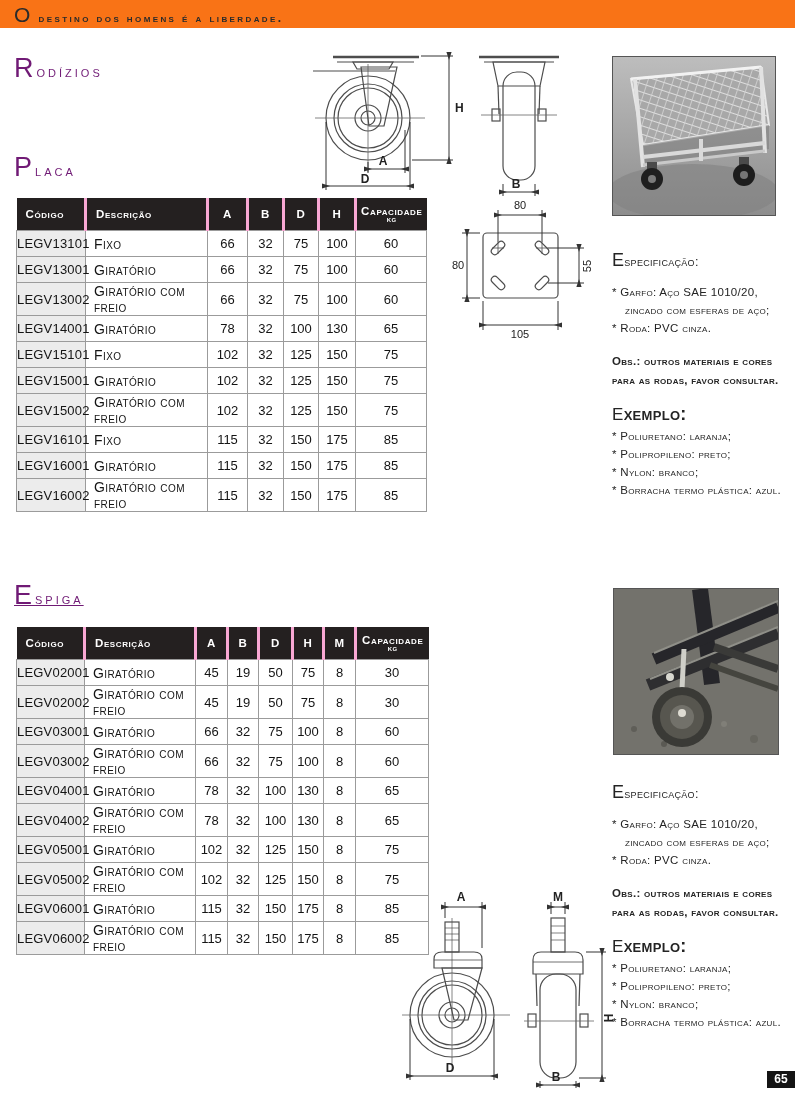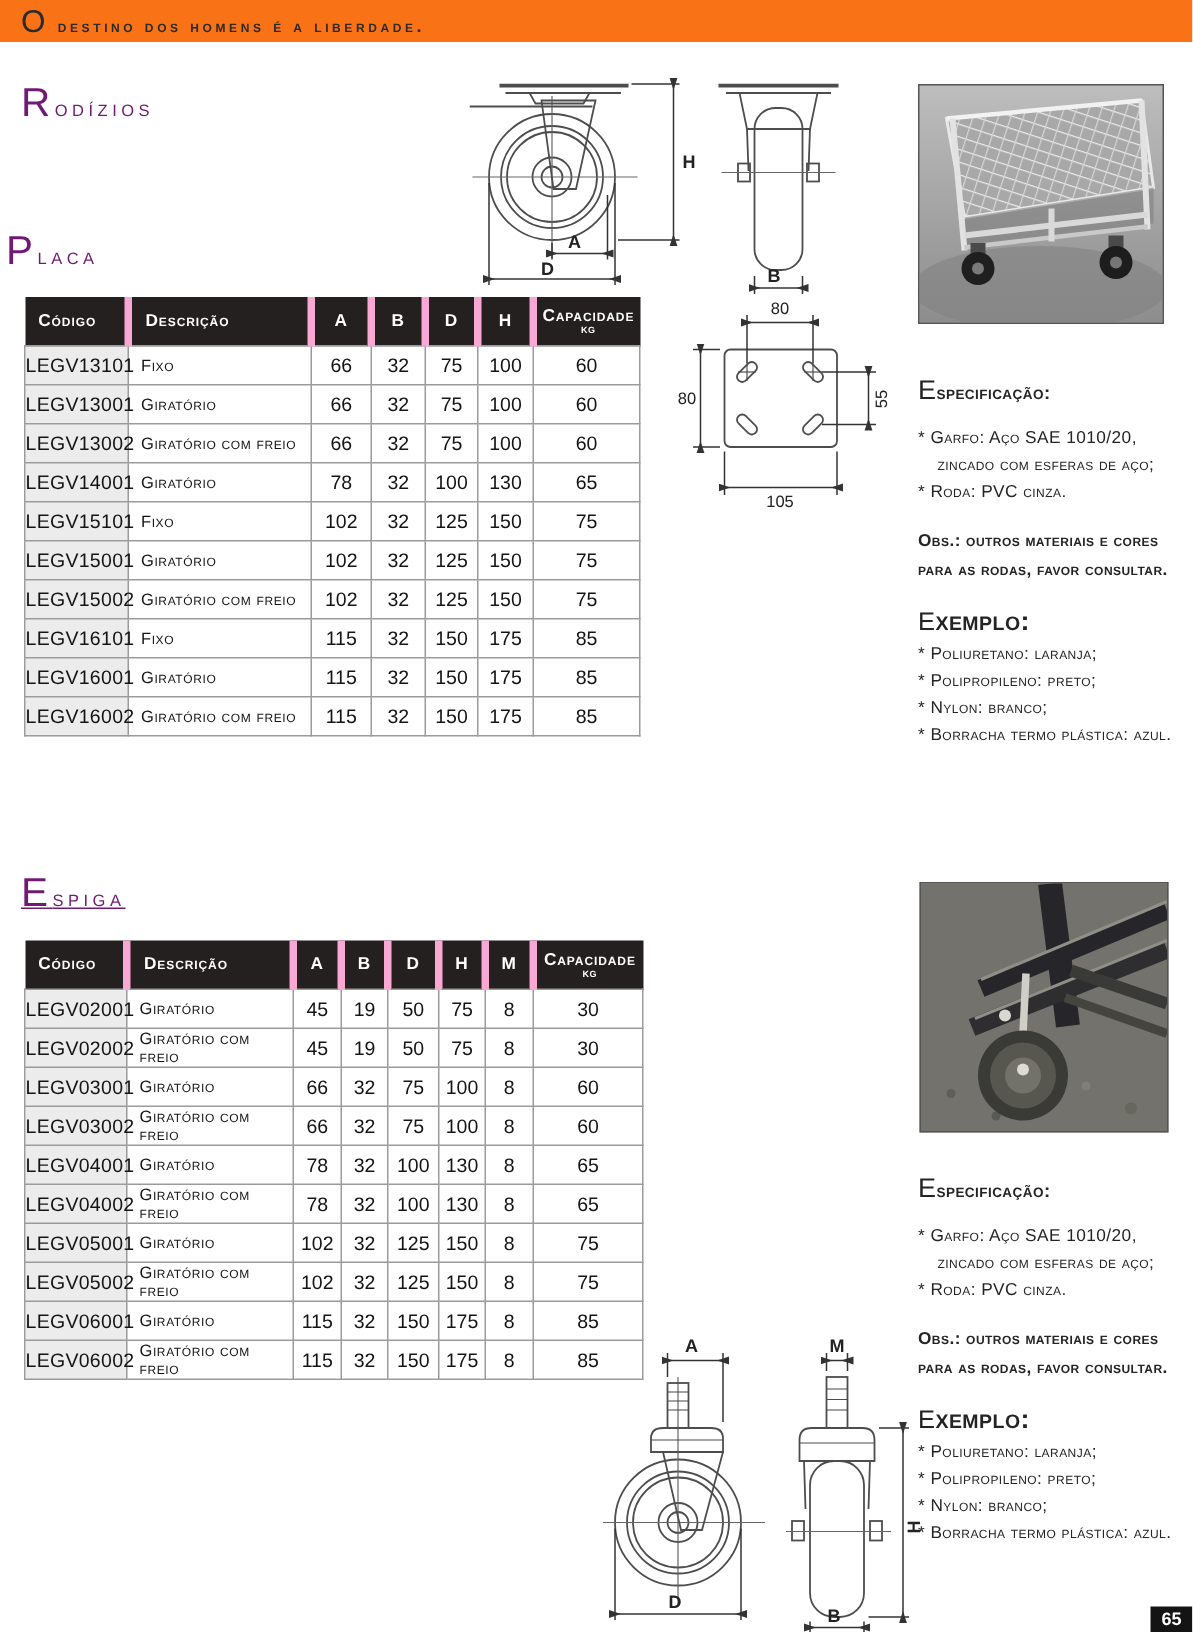--- a/index.html
+++ b/index.html
@@ -10,46 +10,46 @@
   .topbar{position:absolute;left:0;top:0;width:795px;height:28px;background:#f97316;padding-left:16px;}
   .motto{position:absolute;left:14px;top:3px;font-size:12px;font-weight:700;
          font-variant:small-caps;letter-spacing:2.4px;color:#2b2b2b;}
   .motto::first-letter{font-size:21px;font-weight:400;}
 
   
   .sec-title{position:absolute;font-size:15px;font-variant:small-caps;letter-spacing:3px;
              color:#701a75;font-weight:400;}
   .sec-title::first-letter{font-size:27px;}
   #title-rodizios{left:14px;top:53px;}
-  #title-placa{left:4px;top:152px;}
+  #title-placa{left:14px;top:152px;}
   #title-espiga{left:14px;top:580px;text-decoration:underline;}
 
   
   .tbl-wrap{position:absolute;}
   #placa-table-wrap{left:16px;top:198px;}
   #espiga-table-wrap{left:16px;top:627px;}
   table.spec-table{border-collapse:collapse;table-layout:fixed;}
   table.spec-table th{background:#242020;color:#fff;font-variant:small-caps;font-weight:700;
-      font-size:11.5px;letter-spacing:.6px;height:32px;border-left:5px solid #f9a8d4;
+      font-size:11.5px;letter-spacing:.6px;height:32px;border-left:3px solid #f9a8d4;
       text-align:center;padding:0;}
   table.spec-table th:first-child{border-left:none;text-align:left;padding-left:9px;}
   table.spec-table th.left{text-align:left;padding-left:9px;}
   table.spec-table th .sub{display:block;font-size:9px;letter-spacing:.5px;margin-top:-3px;}
   table.spec-table td{border:1px solid #9b9b9b;height:25px;text-align:center;
       font-size:13px;color:#141414;padding:0;background:#fff;}
   table.spec-table td.code{background:#ececec;font-size:13px;letter-spacing:.2px;}
   table.spec-table td.desc{text-align:left;padding-left:8px;font-variant:small-caps;
-      font-size:11px;letter-spacing:.4px;}
+      font-size:14px;letter-spacing:.4px;}
 
   
   .spec-block{position:absolute;left:612px;width:180px;font-size:11.5px;
       font-variant:small-caps;color:#242424;letter-spacing:.3px;}
   #spec-block-1{top:250px;}
   #spec-block-2{top:782px;}
-  .spec-heading{font-size:12.5px;font-weight:700;margin:0 0 12px 0;}
+  .spec-heading{font-size:12.5px;font-weight:400;margin:0 0 12px 0;}
   .spec-heading::first-letter{font-size:18px;font-weight:400;}
   .spec-line{line-height:18px;padding-left:13px;text-indent:-13px;}
   .spec-cont{line-height:18px;padding-left:13px;}
   .spec-note{margin-top:15px;line-height:19px;font-weight:700;}
   .spec-ex-heading{font-size:18px;font-weight:700;margin:14px 0 2px 0;}
   .spec-ex-heading::first-letter{font-size:17px;font-weight:400;}
 
   
   .photo{position:absolute;border:1px solid #555;background:#999;}
   #photo-cart{left:612px;top:56px;}

